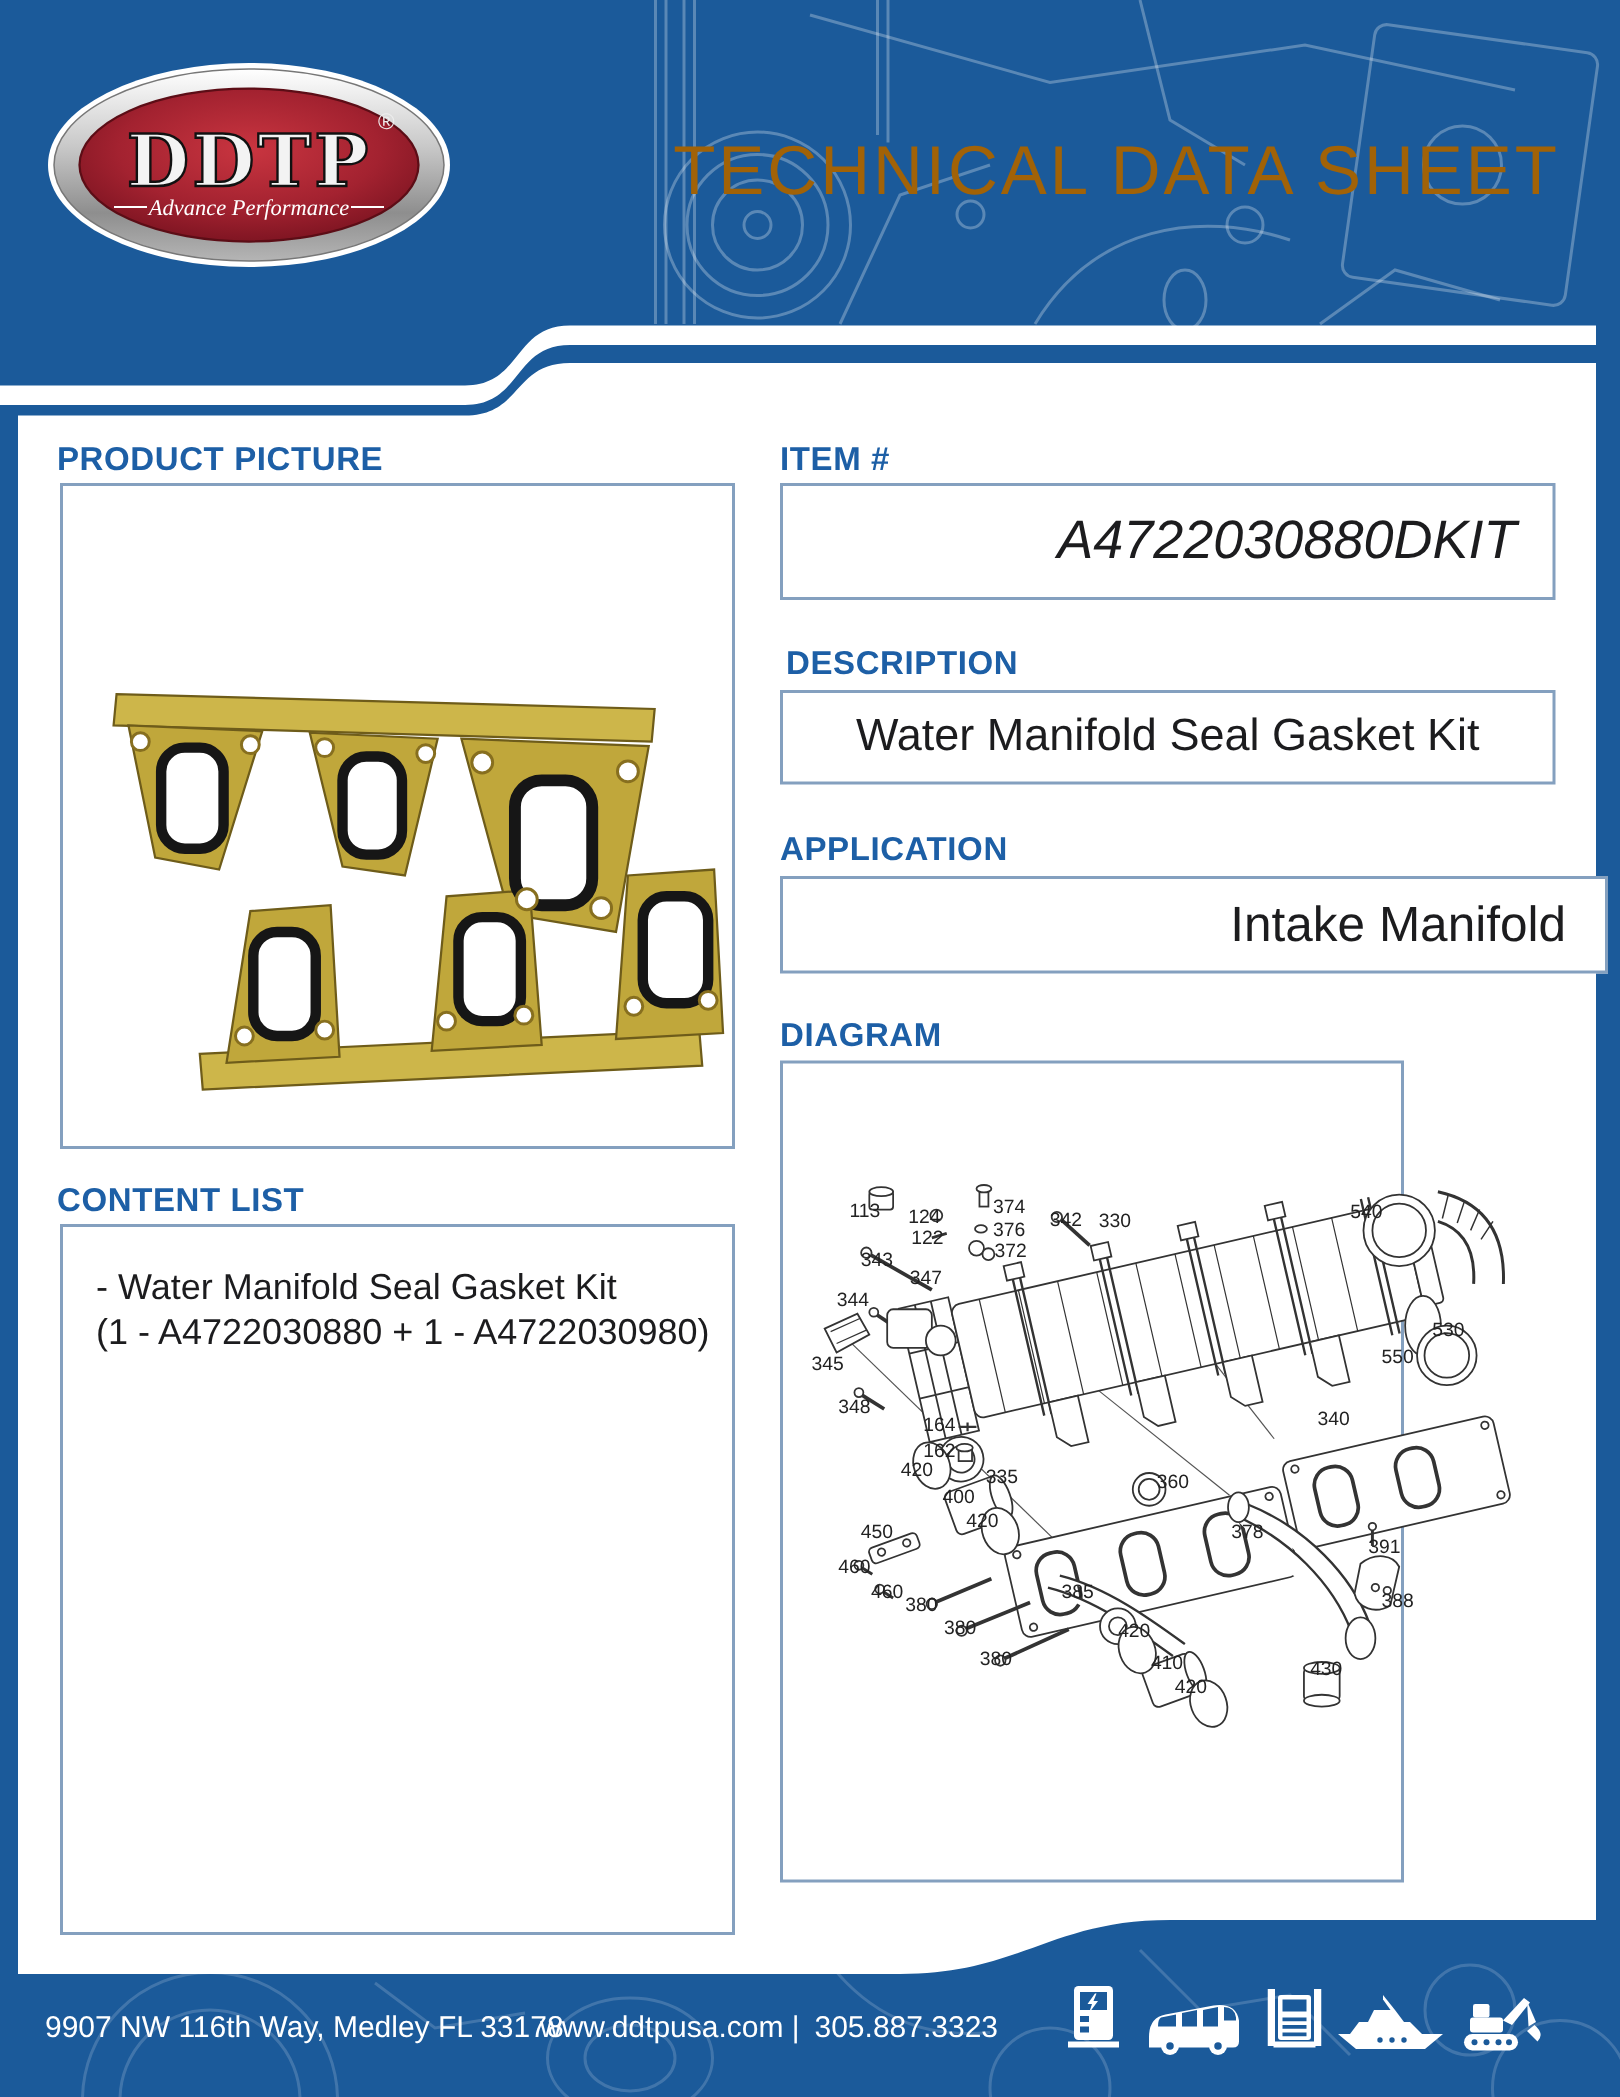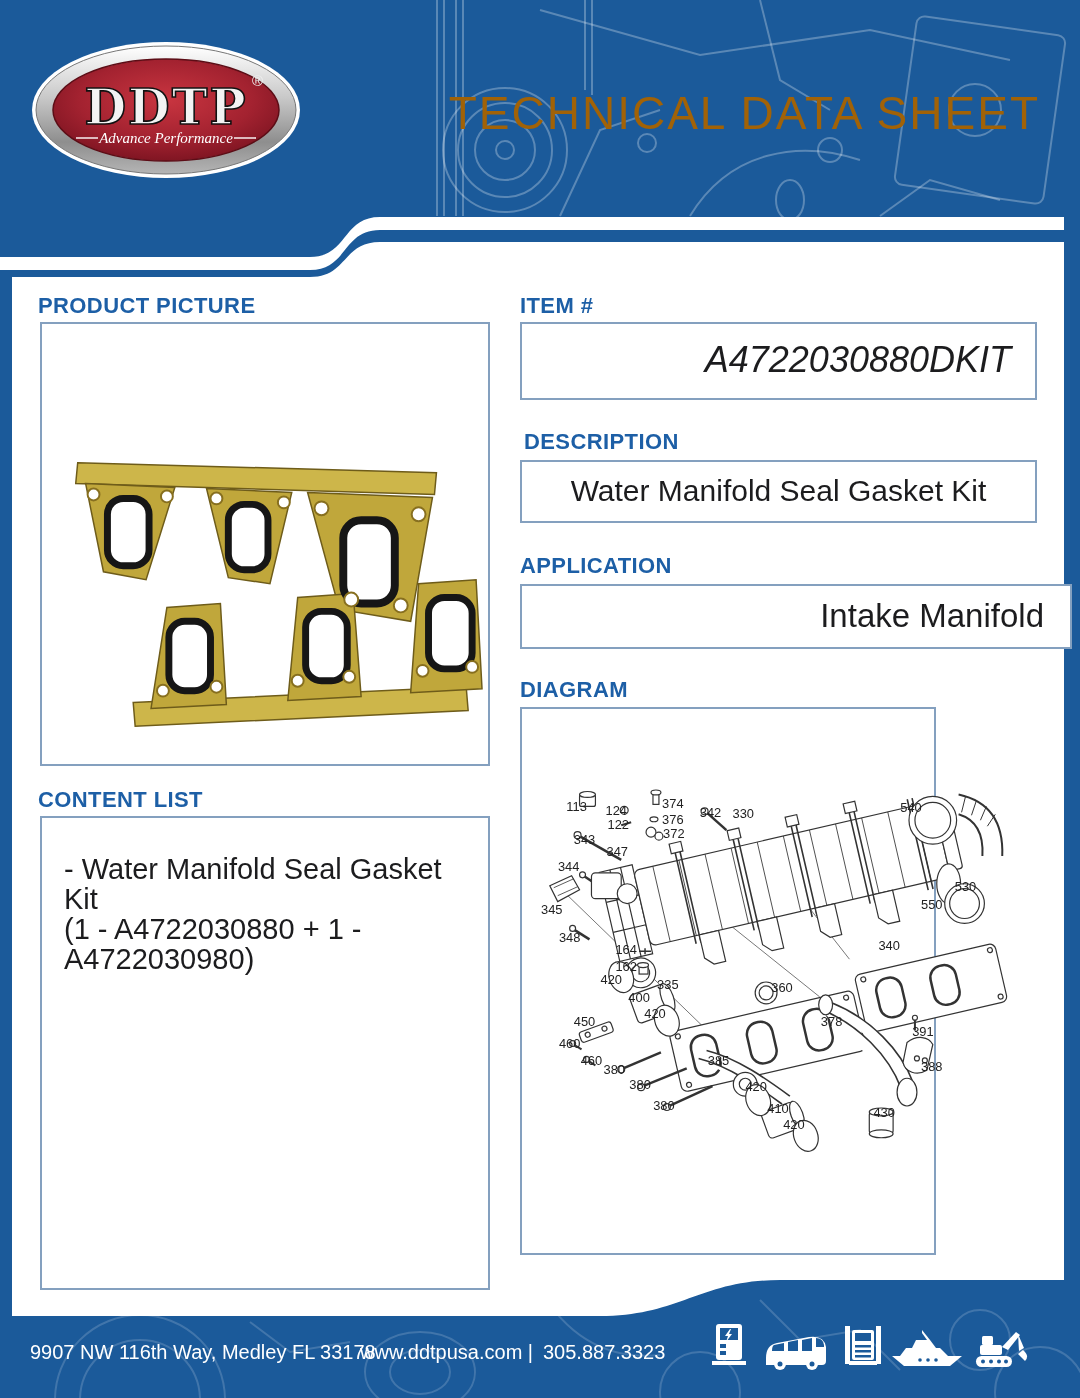--- a/index.html
+++ b/index.html
@@ -8,21 +8,21 @@
   .bg{position:absolute;left:0;top:0;z-index:0;}
   .lyr{position:absolute;z-index:2;}
   .sec-label{position:absolute;z-index:2;font-size:22px;font-weight:700;color:#1d5fa6;letter-spacing:.4px;}
   .box{position:absolute;z-index:2;background:#fff;border:2px solid #84a0bf;box-sizing:border-box;}
   .val{color:#1c1c1e;}
   .val-right{text-align:right;}
   .val-center{text-align:center;}
   #item-box .val{font-size:36px;line-height:72px;padding-right:24px;font-style:italic;}
   #desc-box .val{font-size:30px;line-height:58px;}
   #app-box .val{font-size:33px;line-height:60px;padding-right:26px;}
-  #content-box .cl-lines{padding:36px 14px 0 22px;font-size:29px;line-height:30px;color:#1c1c1e;}
+  #content-box .cl-lines{padding:26px 14px 0 22px;font-size:24px;line-height:30px;color:#1c1c1e;}
   #content-box .pkg{position:absolute;left:24px;bottom:12px;font-size:22px;line-height:29px;color:#1c1c1e;white-space:pre-wrap;}
   .hdr-title{position:absolute;z-index:2;right:40px;top:86px;color:#a16207;font-size:46px;
              font-weight:400;letter-spacing:2px;}
   .ftr-txt{position:absolute;z-index:2;color:#fff;font-size:20px;top:1341px;}
   .ftr-icon{position:absolute;z-index:2;}
   svg text.pn{font-family:"Liberation Sans",sans-serif;font-size:13px;fill:#222;}
 </style>
 </head>
 <body>
 

